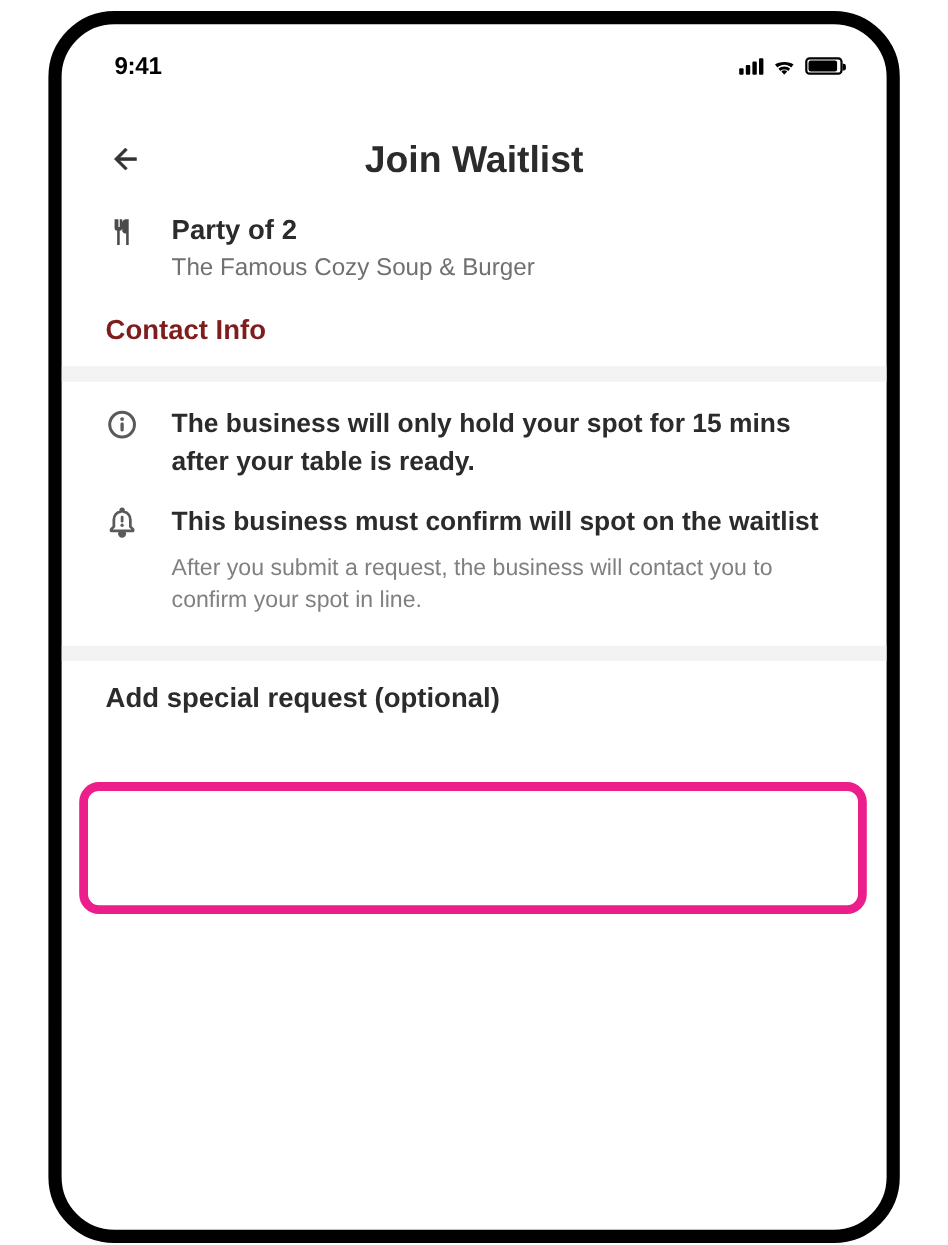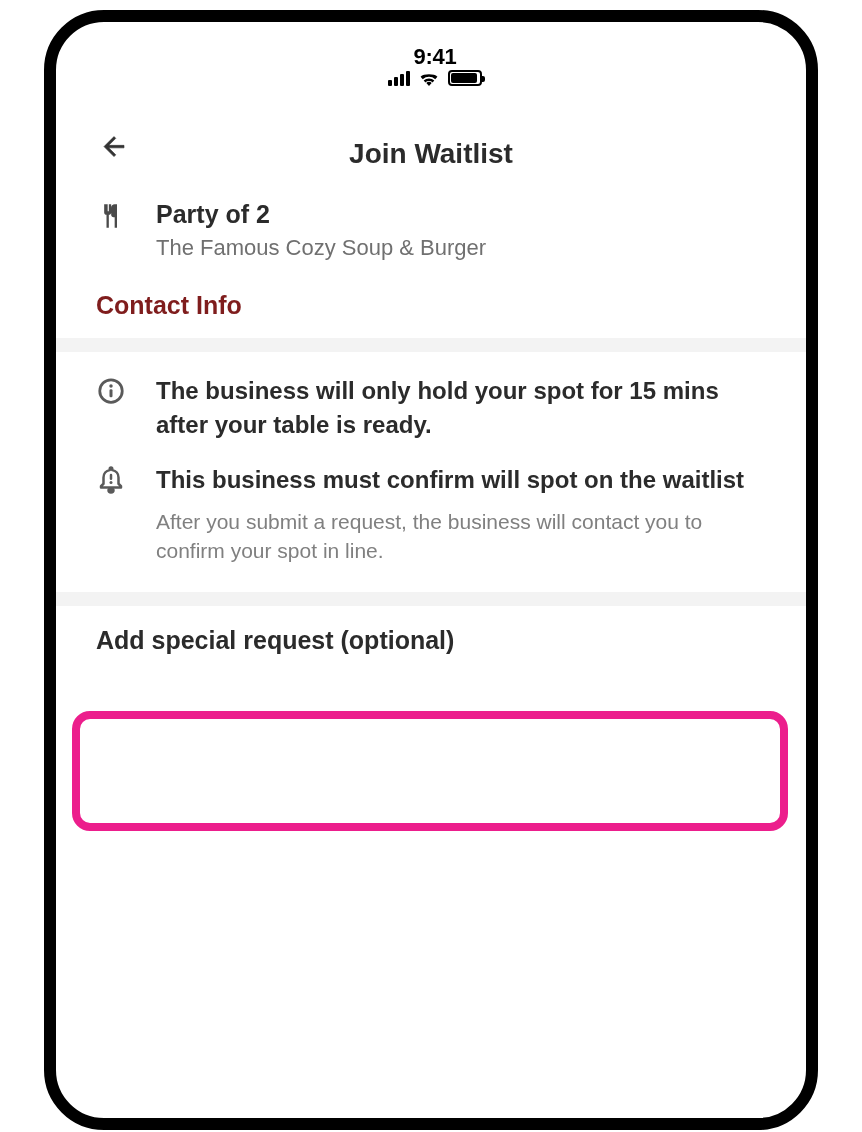--- a/index.html
+++ b/index.html
@@ -24,21 +24,20 @@
       border-radius: 60px;
       background: #fff;
       overflow: hidden;
     }
     .status-bar {
       display: flex;
       justify-content: space-between;
       align-items: center;
       padding: 22px 40px 10px 48px;
       height: 64px;
-      flex-direction: column;
     }
     .status-time {
       font-size: 22px;
       font-weight: 700;
       color: #000;
       letter-spacing: -0.3px;
     }
     .status-right {
       display: flex;
       align-items: center;
@@ -96,24 +95,23 @@
       left: 40px;
       top: 50%;
       transform: translateY(-40%);
       width: 36px;
       height: 36px;
       display:flex;
       align-items:center;
       justify-content:center;
     }
     .nav-title {
-      font-size: 28px;
+      font-size: 34px;
       font-weight: 700;
       color: #2b2b2b;
-      margin-top: 12px;
     }
     .section {
       padding: 0 40px;
     }
     .info-row {
       display: flex;
       align-items: flex-start;
       gap: 28px;
       margin-bottom: 30px;
     }

